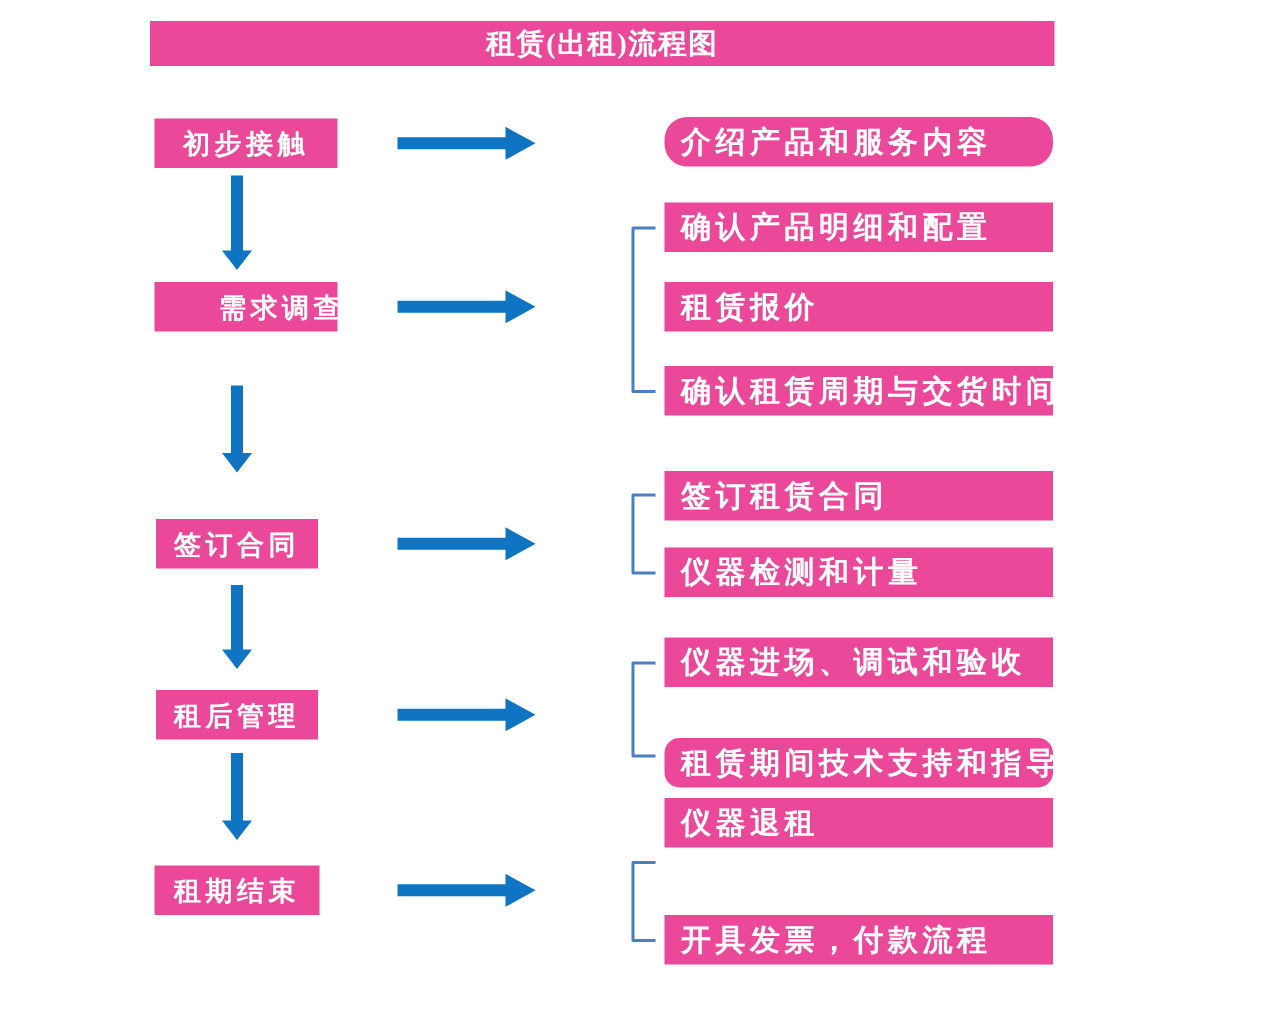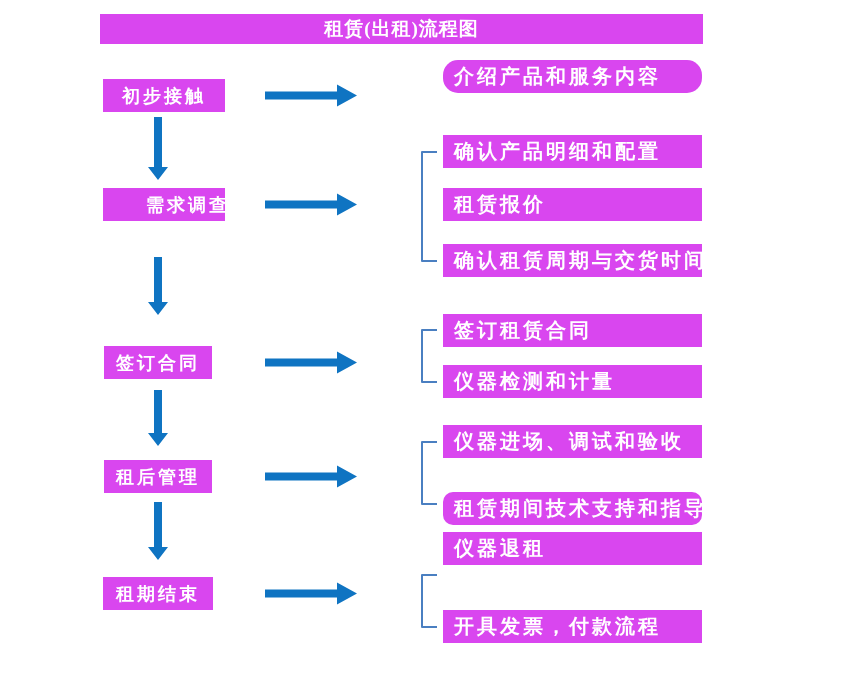--- a/index.html
+++ b/index.html
@@ -10,21 +10,21 @@
   }
   .canvas {
     position: relative;
     width: 844px;
     height: 688px;
     background: #ffffff;
     overflow: hidden;
   }
   .blue-box {
     position: absolute;
-    background: #d946ef;
+    background: #ec4899;
     color: #ffffff;
     font-weight: bold;
     display: flex;
     align-items: center;
     box-sizing: border-box;
     white-space: nowrap;
   }
   .title-bar {
     left: 100px; top: 14px; width: 603px; height: 30px;
     justify-content: center;
@@ -43,21 +43,21 @@
     font-size: 20px;
     letter-spacing: 3px;
     padding-left: 11px;
     justify-content: flex-start;
   }
   .s0 { left: 103px; top: 79px;  width: 122px; height: 33px; }
   .s1 { left: 103px; top: 188px; width: 122px; height: 33px; padding-left: 48px; }
   .s2 { left: 104px; top: 346px; width: 108px; height: 33px; }
   .s3 { left: 104px; top: 460px; width: 108px; height: 33px; }
   .s4 { left: 103px; top: 577px; width: 110px; height: 33px; }
-  .d0-0 { top: 60px; border-radius: 15px; }
+  .d0-0 { top: 78px; border-radius: 15px; }
   .d1-0 { top: 135px; }
   .d1-1 { top: 188px; }
   .d1-2 { top: 244px; }
   .d2-0 { top: 314px; text-align: right; }
   .d2-1 { top: 365px; }
   .d3-0 { top: 425px; }
   .d3-1 { top: 492px; border-radius: 10px; }
   .d4-0 { top: 532px; }
   .d4-1 { top: 610px; }
   .connector-layer {

